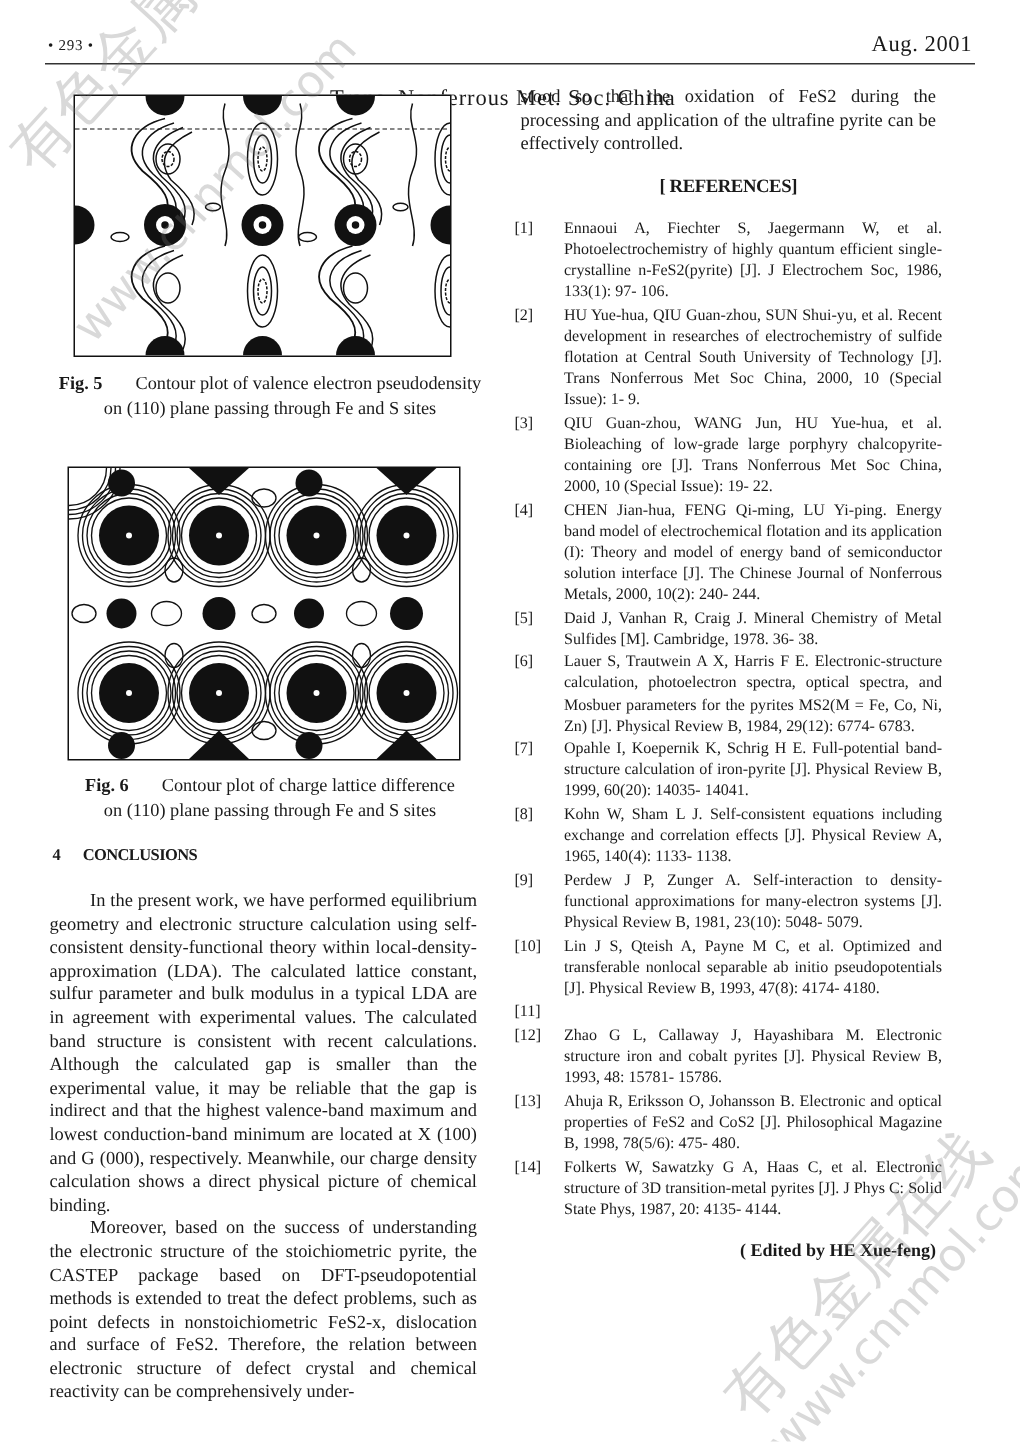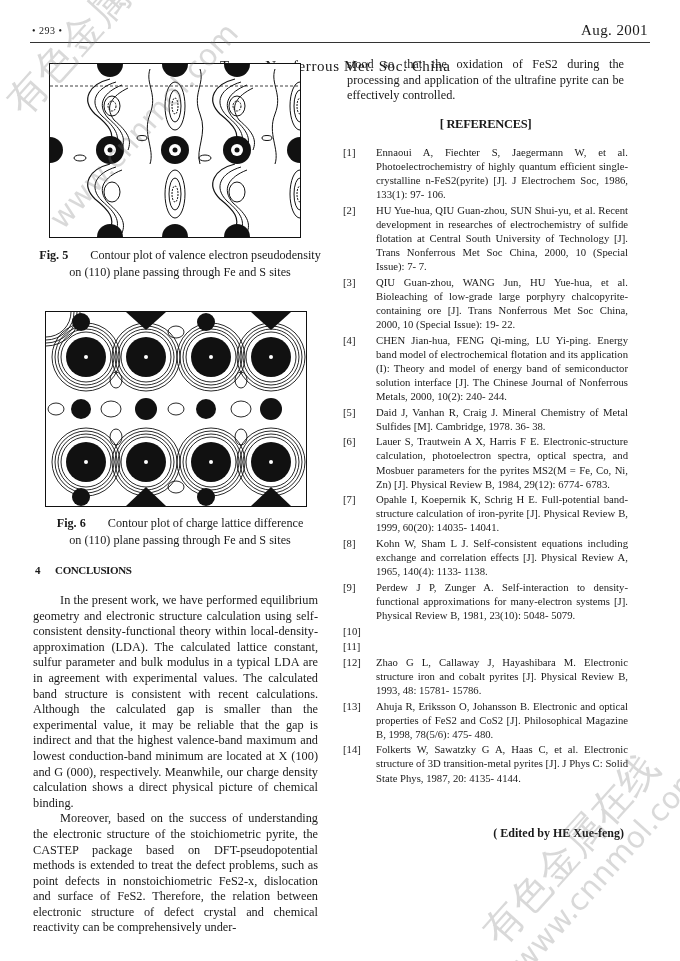--- a/index.html
+++ b/index.html
@@ -200,21 +200,21 @@
 
 <div class="refs-title">[ REFERENCES]</div>
 
 <div class="refs">
   <div class="ref">
       <span class="ref-num">[1]</span>
       <span class="ref-text">Ennaoui A, Fiechter S, Jaegermann W, et al. Photoelectrochemistry of highly quantum efficient single-crystalline n-FeS2(pyrite) [J]. J Electrochem Soc, 1986, 133(1): 97- 106.</span>
     </div>
   <div class="ref">
       <span class="ref-num">[2]</span>
-      <span class="ref-text">HU Yue-hua, QIU Guan-zhou, SUN Shui-yu, et al. Recent development in researches of electrochemistry of sulfide flotation at Central South University of Technology [J]. Trans Nonferrous Met Soc China, 2000, 10 (Special Issue): 7- 7.</span>
+      <span class="ref-text">HU Yue-hua, QIU Guan-zhou, SUN Shui-yu, et al. Recent development in researches of electrochemistry of sulfide flotation at Central South University of Technology [J]. Trans Nonferrous Met Soc China, 2000, 10 (Special Issue): 1- 9.</span>
     </div>
   <div class="ref">
       <span class="ref-num">[3]</span>
       <span class="ref-text">QIU Guan-zhou, WANG Jun, HU Yue-hua, et al. Bioleaching of low-grade large porphyry chalcopyrite-containing ore [J]. Trans Nonferrous Met Soc China, 2000, 10 (Special Issue): 19- 22.</span>
     </div>
   <div class="ref">
       <span class="ref-num">[4]</span>
       <span class="ref-text">CHEN Jian-hua, FENG Qi-ming, LU Yi-ping. Energy band model of electrochemical flotation and its application (I): Theory and model of energy band of semiconductor solution interface [J]. The Chinese Journal of Nonferrous Metals, 2000, 10(2): 240- 244.</span>
     </div>
   <div class="ref">
@@ -232,20 +232,21 @@
   <div class="ref">
       <span class="ref-num">[8]</span>
       <span class="ref-text">Kohn W, Sham L J. Self-consistent equations including exchange and correlation effects [J]. Physical Review A, 1965, 140(4): 1133- 1138.</span>
     </div>
   <div class="ref">
       <span class="ref-num">[9]</span>
       <span class="ref-text">Perdew J P, Zunger A. Self-interaction to density-functional approximations for many-electron systems [J]. Physical Review B, 1981, 23(10): 5048- 5079.</span>
     </div>
   <div class="ref">
       <span class="ref-num">[10]</span>
+      <span class="ref-text">Lin J S, Qteish A, Payne M C, et al. Optimized and transferable nonlocal separable ab initio pseudopotentials [J]. Physical Review B, 1993, 47(8): 4174- 4180.</span>
     </div>
   <div class="ref">
       <span class="ref-num">[11]</span>
     </div>
   <div class="ref">
       <span class="ref-num">[12]</span>
       <span class="ref-text">Zhao G L, Callaway J, Hayashibara M. Electronic structure iron and cobalt pyrites [J]. Physical Review B, 1993, 48: 15781- 15786.</span>
     </div>
   <div class="ref">
       <span class="ref-num">[13]</span>

